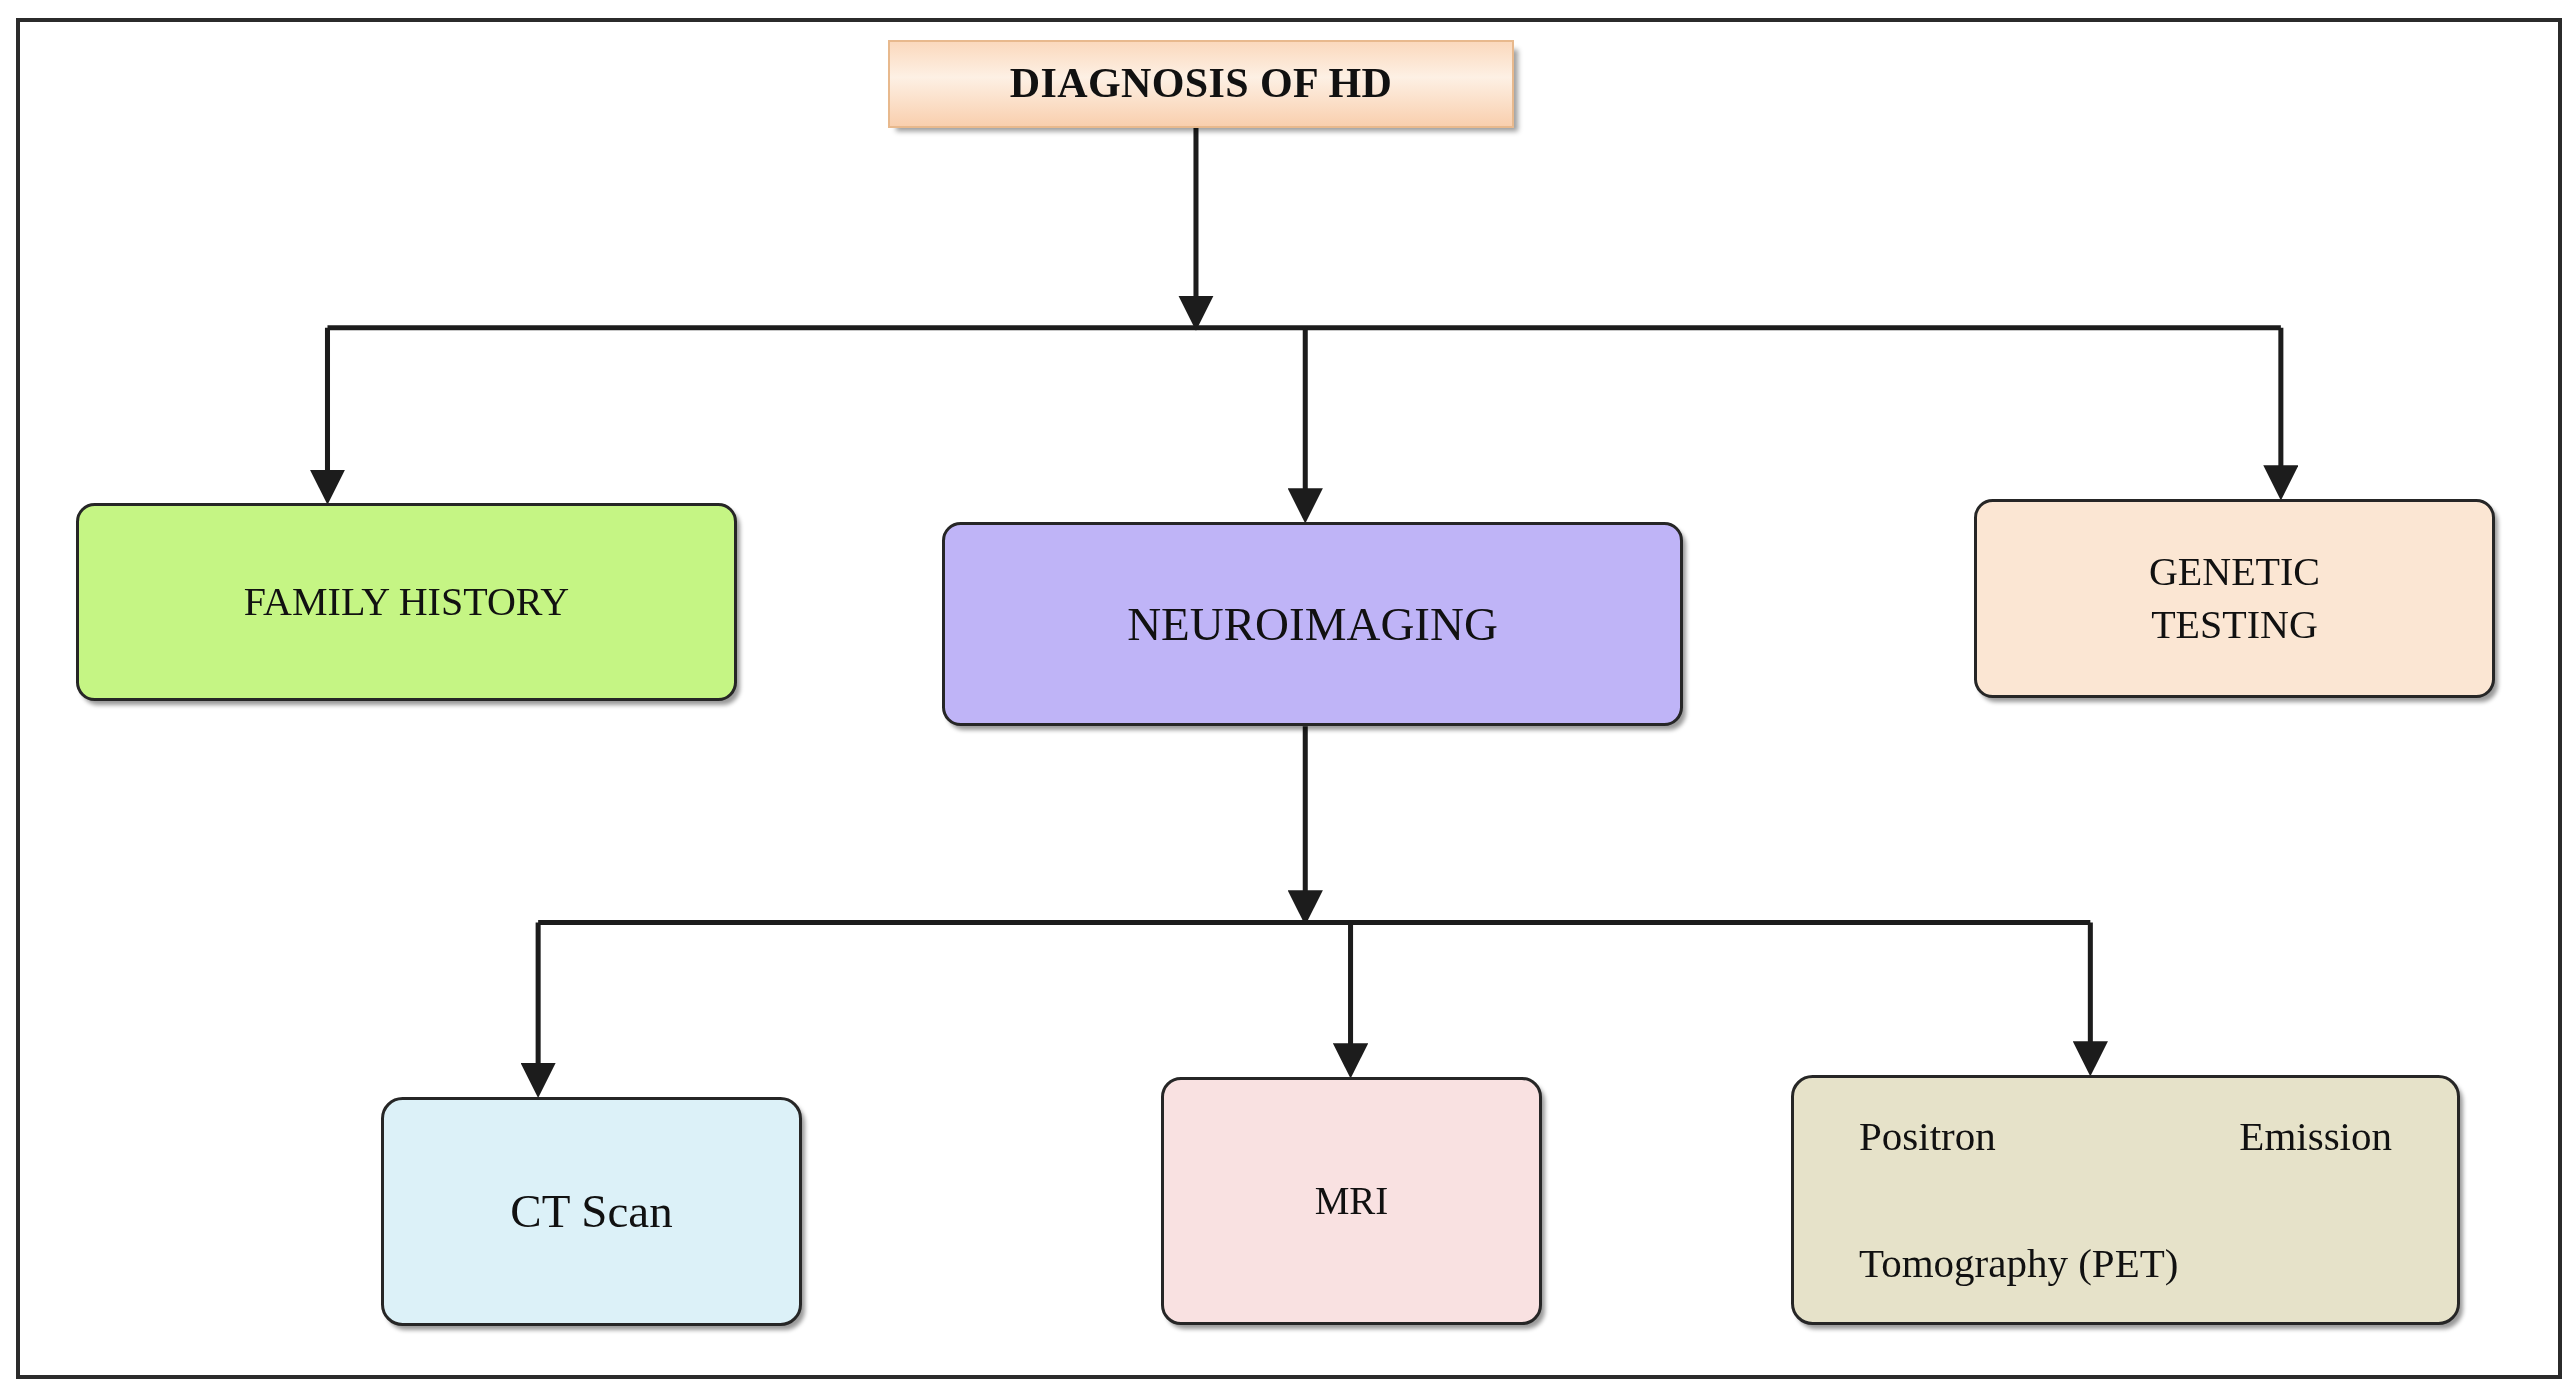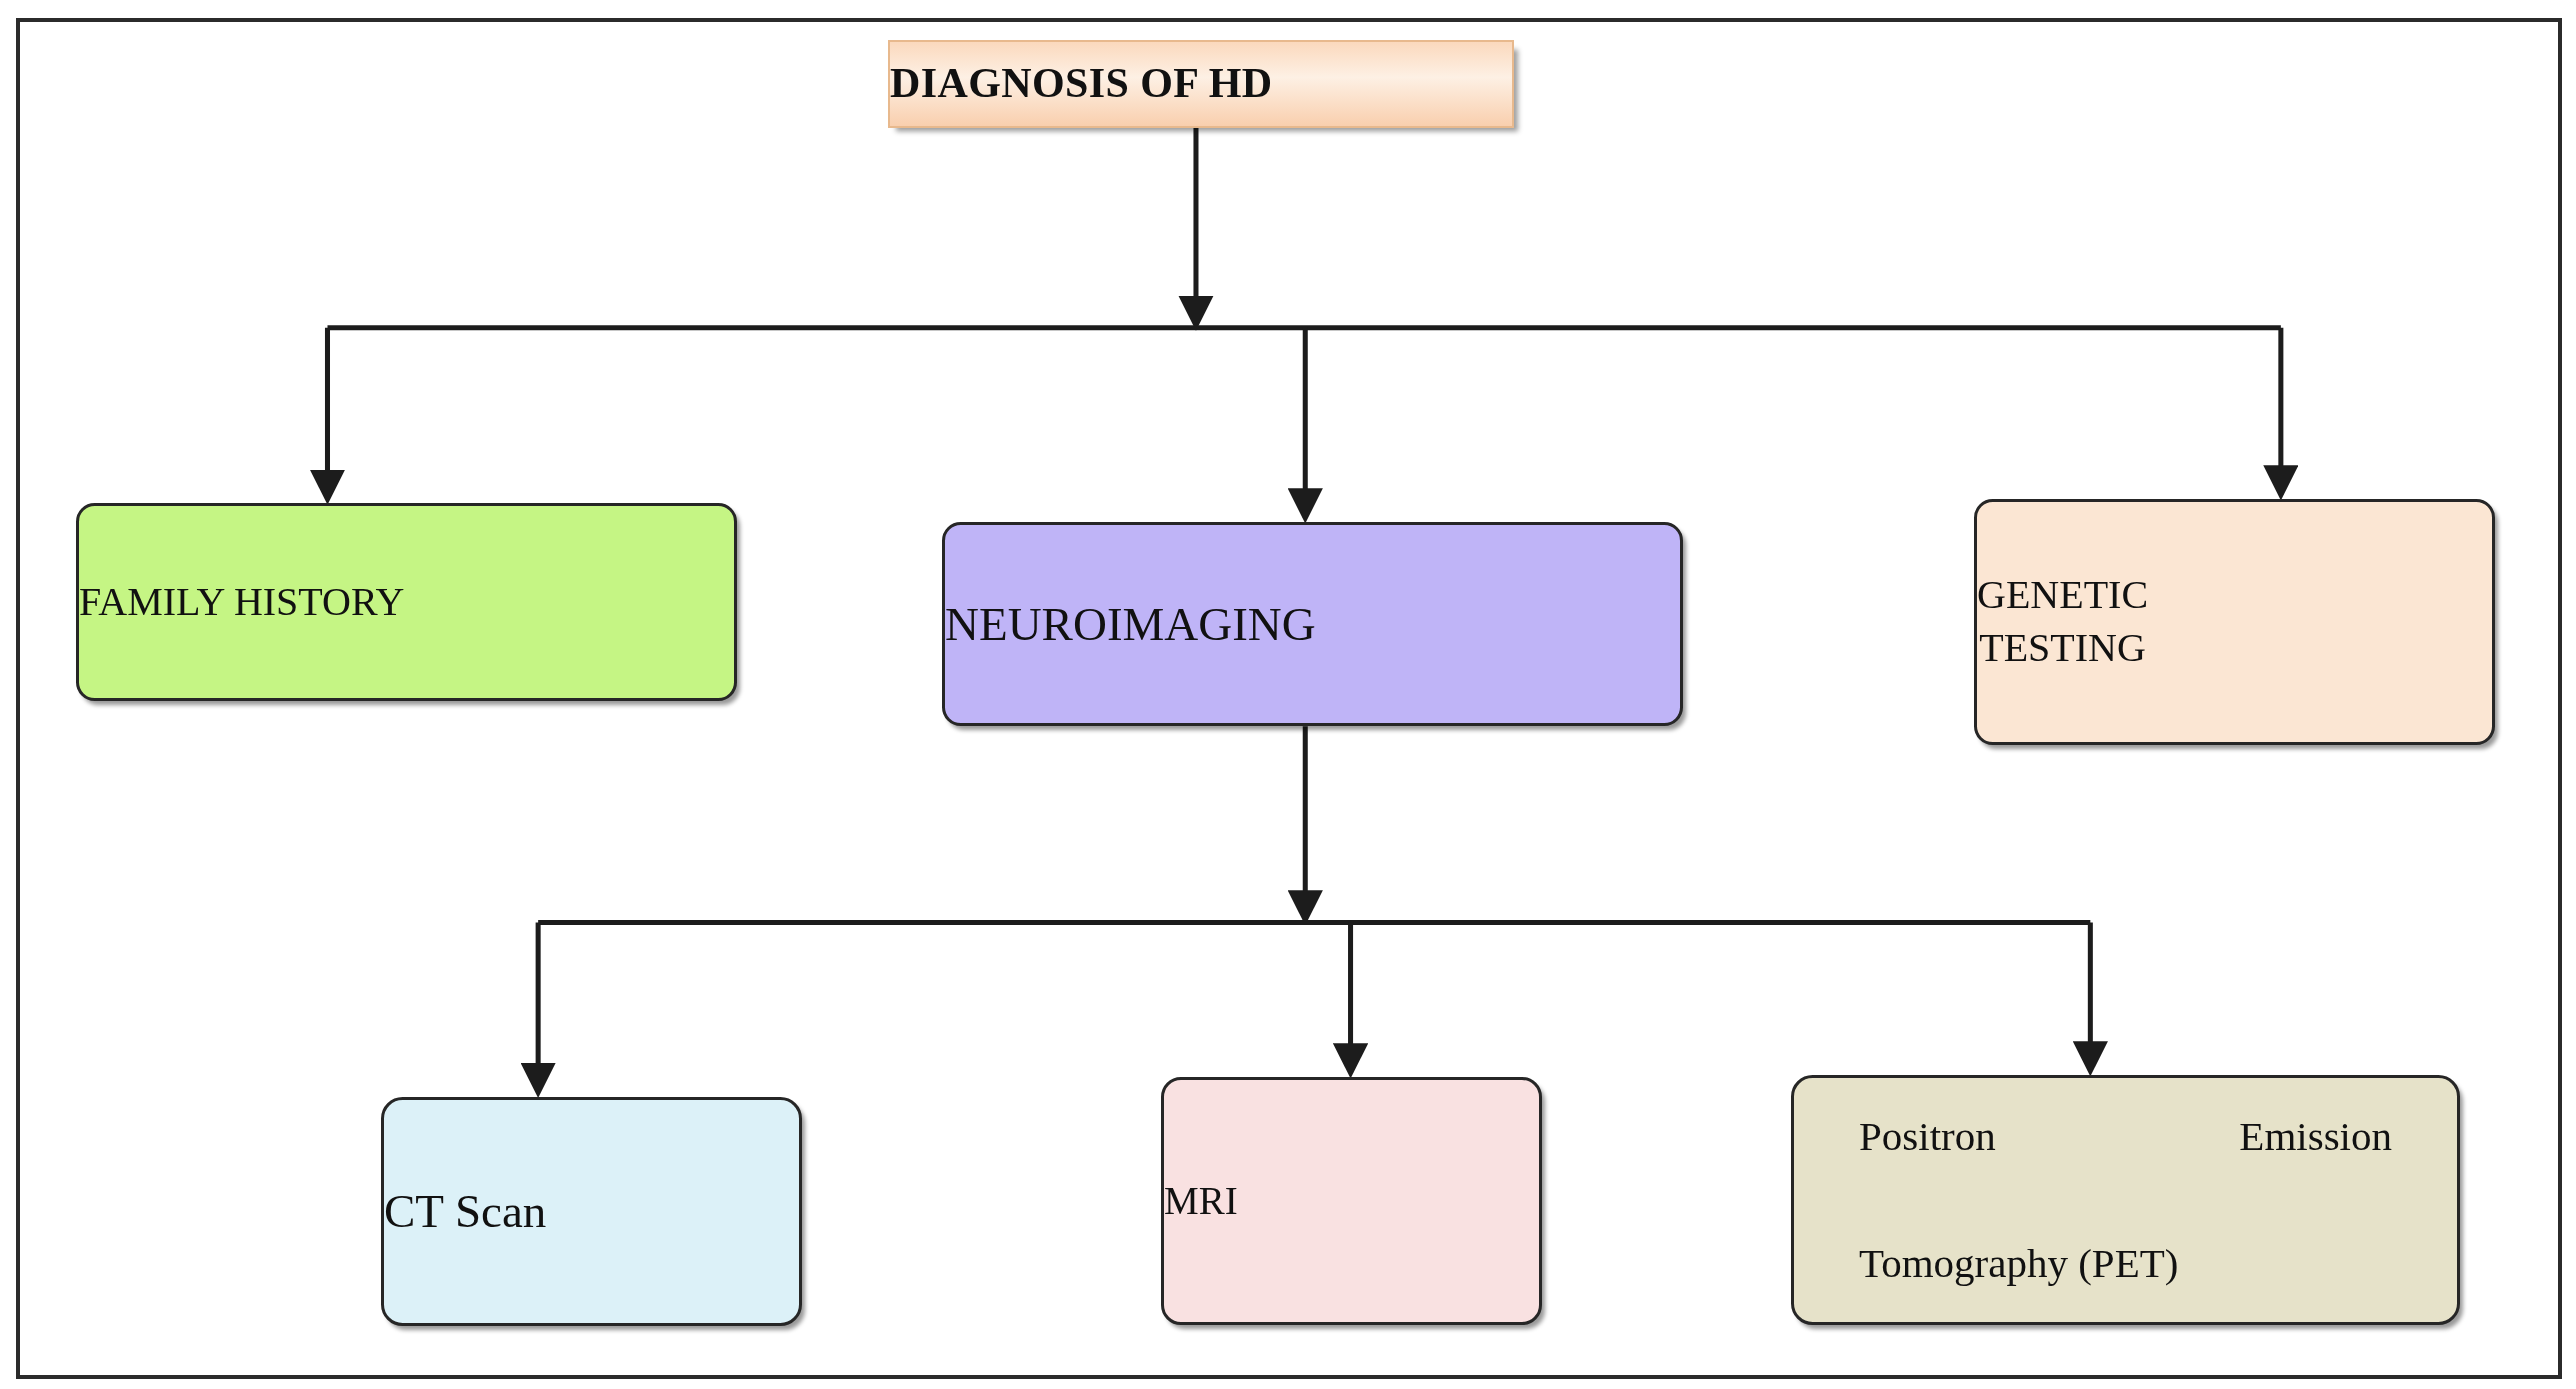--- a/index.html
+++ b/index.html
@@ -35,20 +35,21 @@
     width: 2576px;
     height: 1389px;
     pointer-events: none;
   }
   
   .node {
     position: absolute;
     box-sizing: border-box;
     display: flex;
     align-items: center;
+    justify-content: center;
     text-align: center;
     color: #111111;
     border: 3.6px solid #262626;
     box-shadow: 4.3px 5px 4.3px -1.4px rgba(0,0,0,0.40);
   }
   .node .lbl {
     display: block;
     line-height: 1.32;
     white-space: pre-line;
   }
@@ -77,21 +78,21 @@
   }
   #node-neuro {
     left: 942px; top: 522px;
     width: 741px; height: 204px;
     border-radius: 18.7px;
     background: #bfb4f7;
     font-size: 47px;
   }
   #node-genetic {
     left: 1974px; top: 499px;
-    width: 521px;  height: 246px;
+    width: 521px;  height: 199px;
     border-radius: 18.7px;
     background: #fbe6d3;
     font-size: 40px;
   }
 
   
   #node-ct {
     left: 381px;  top: 1097px;
     width: 421px;  height: 229px;
     border-radius: 21.6px;

